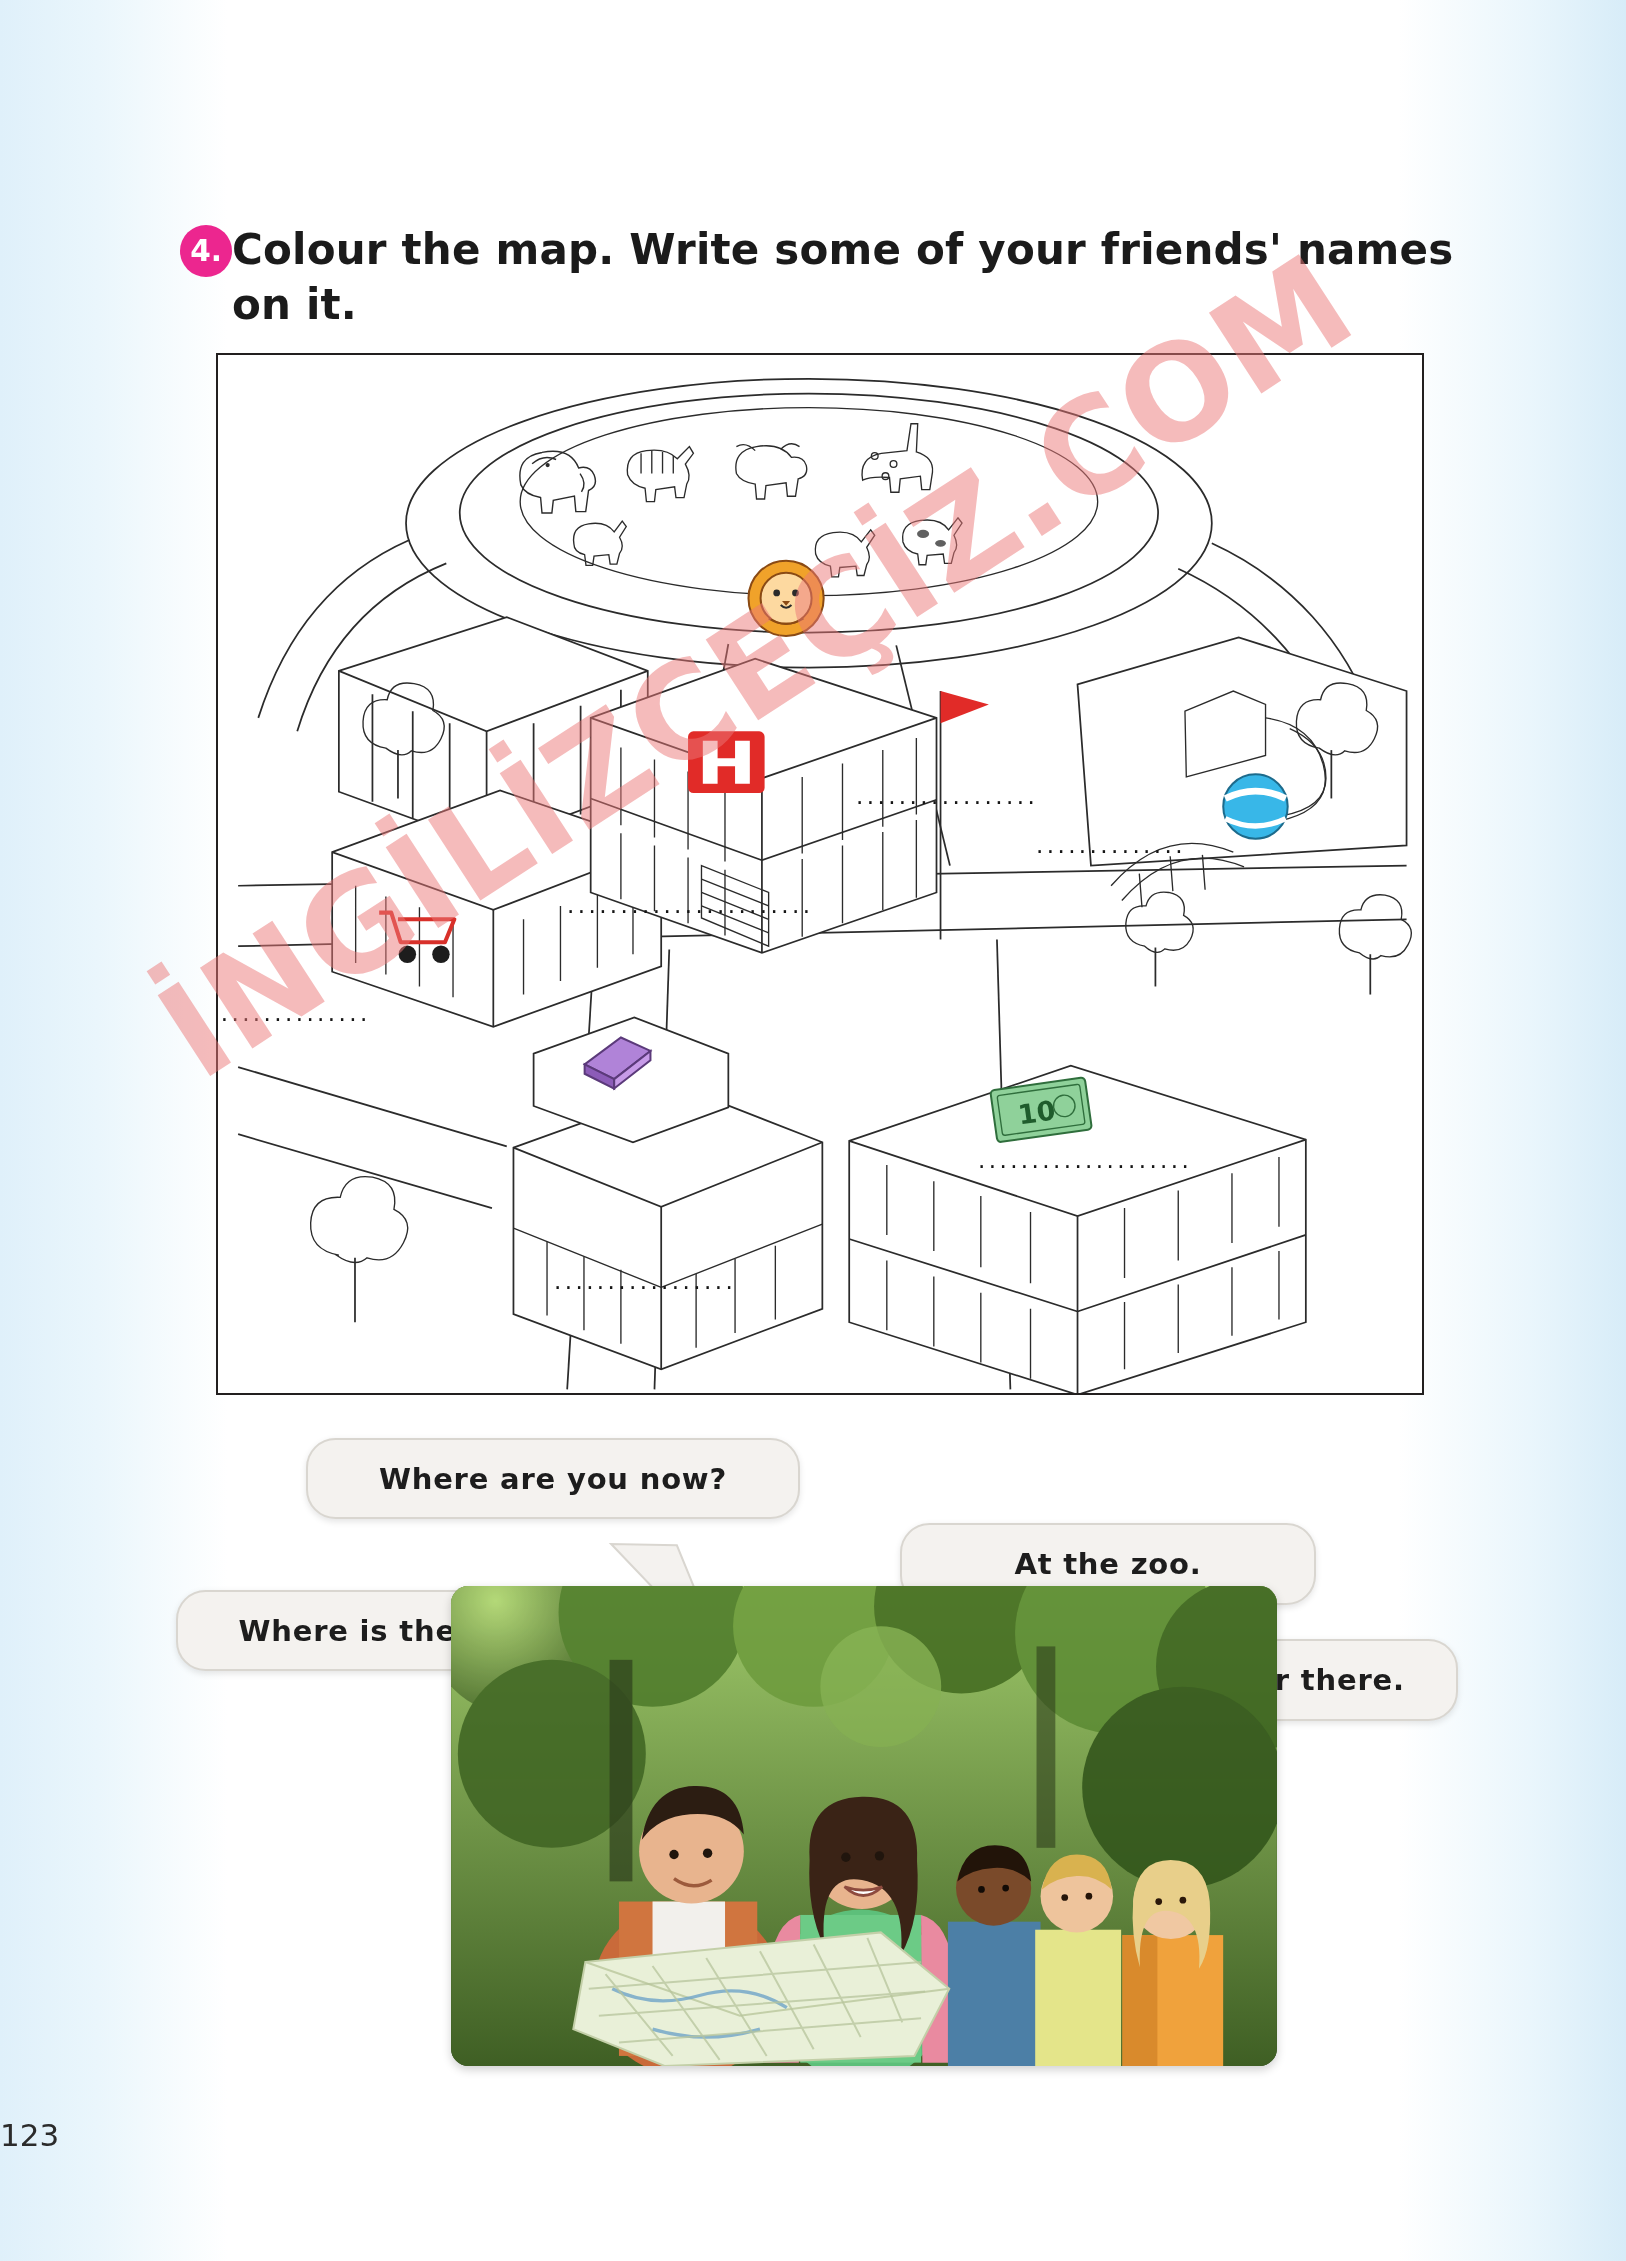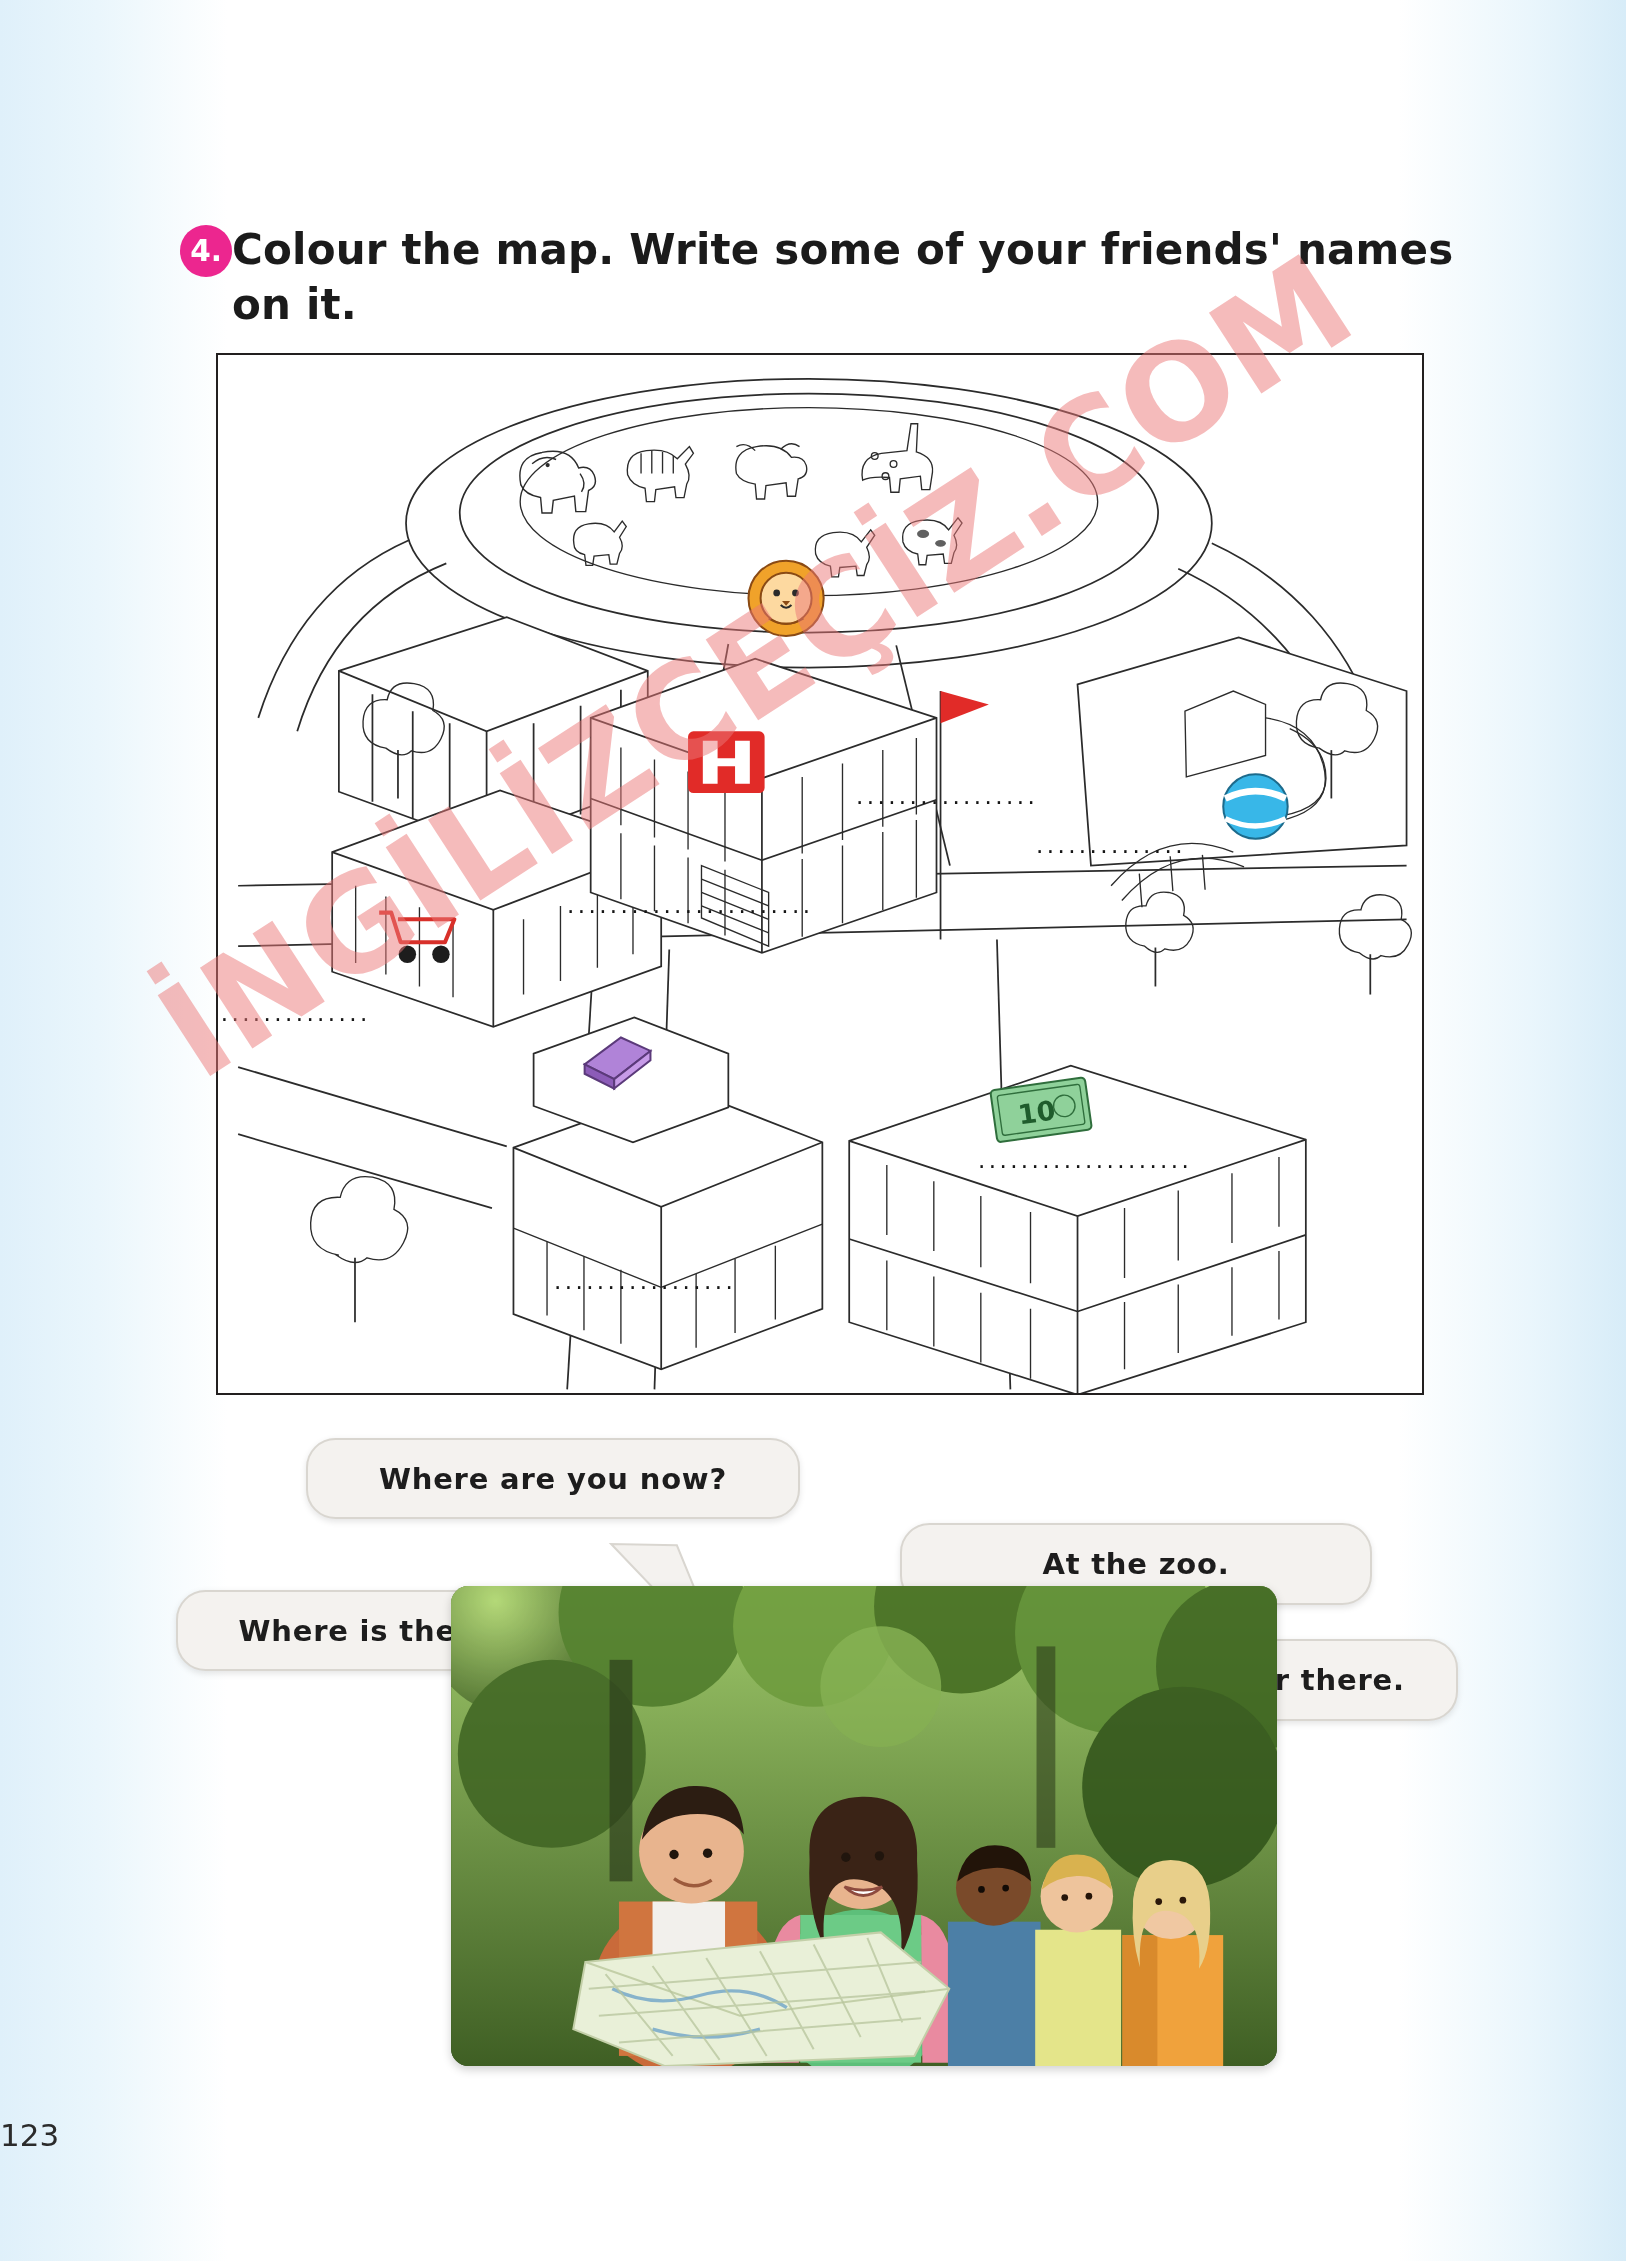--- a/index.html
+++ b/index.html
@@ -372,21 +372,21 @@
     <path d="M30 4 L 200 182 L 128 6 Z" fill="#f4f2ef" stroke="#d9d6d0" stroke-width="3"></path>
   </svg>
 
   <div class="bubble" style="left:176px; top:1590px; width:430px; height:81px;">
     <span>Where is the zoo?</span>
   </div>
   <svg class="bubble-tail" style="left:551px; top:1625px;" width="134" height="87" viewBox="0 0 200 130">
     <path d="M4 16 L 168 104 L 10 74 Z" fill="#f4f2ef" stroke="#d9d6d0" stroke-width="3"></path>
   </svg>
 
-  <div class="bubble" style="left:900px; top:1523px; width:472px; height:82px;">
+  <div class="bubble" style="left:900px; top:1523px; width:416px; height:82px;">
     <span>At the zoo.</span>
   </div>
   <svg class="bubble-tail" style="left:908px; top:1597px;" width="148" height="134" viewBox="0 0 220 200">
     <path d="M162 6 L 8 186 L 72 8 Z" fill="#f4f2ef" stroke="#d9d6d0" stroke-width="3"></path>
   </svg>
 
   <div class="bubble" style="left:1156px; top:1639px; width:302px; height:82px;">
     <span>Over there.</span>
   </div>
   <svg class="bubble-tail" style="left:1101px; top:1672px;" width="121" height="94" viewBox="0 0 180 140">

